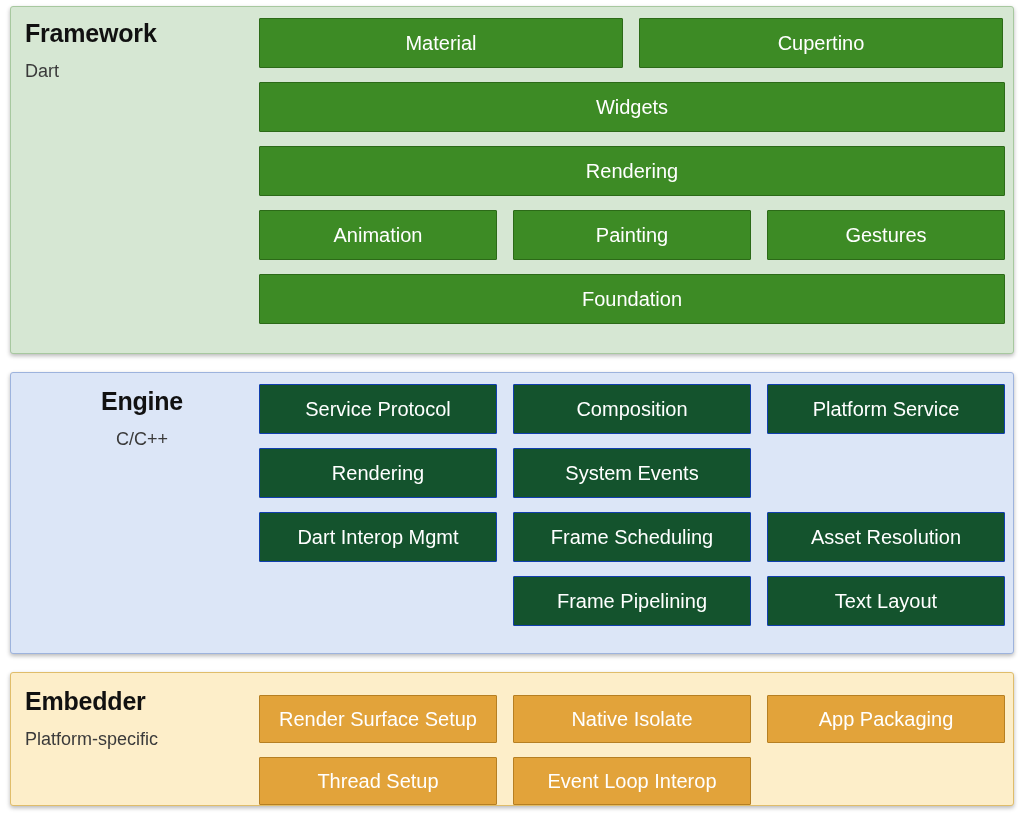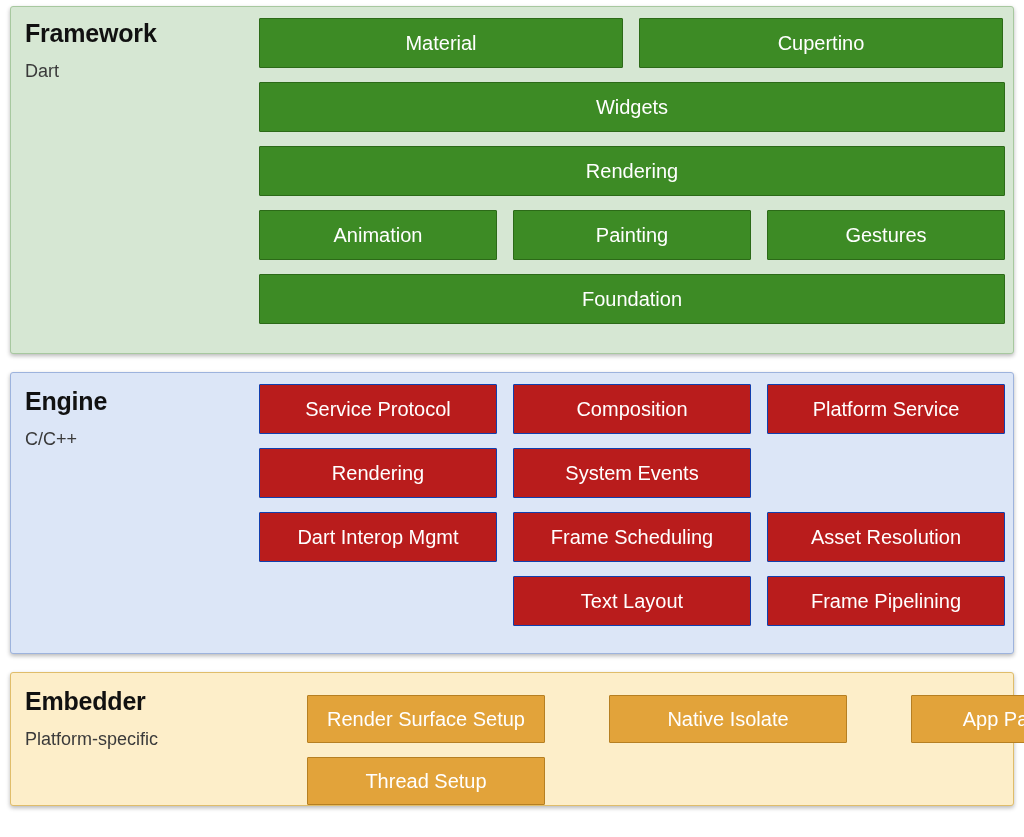--- a/index.html
+++ b/index.html
@@ -100,34 +100,34 @@
     font-weight: normal;
     line-height: 1;
     border-style: solid;
     border-width: 1px;
     border-radius: 1px;
     padding: 0 6px;
     white-space: nowrap;
     overflow: hidden;
   }
   .box-green  { background: #3d8b25; border-color: #2c6a18; }
-  .box-blue   { background: #b91c1c; border-color: #113fae; }
+  .box-blue   { background: #14532d; border-color: #113fae; }
   .box-orange { background: #e2a33a; border-color: #b67f22; }
 
   
   .w-third { flex: 0 0 238px; text-align: center; }
   .w-half  { flex: 0 0 364px; }
   .w-full  { flex: 1 1 auto; }
   .spacer-third { flex: 0 0 238px; }
 
   
-  .layer-embedder .box { height: 48px; margin-left: 48px; }
+  .layer-embedder .box { height: 48px; }
   .layer-embedder .layer-body { gap: 14px; padding-top: 22px; }
   .layer-embedder .layer-head { padding-top: 14px; }
-  .layer-engine .layer-head { padding-top: 14px; }
+  .layer-engine .layer-head { padding-top: 14px; text-align: center; }
 </style>
 </head>
 <body>
 
 <div id="diagram">
 
   <section class="layer layer-framework">
     <div class="layer-head">
       <div class="layer-title">Framework</div>
       <div class="layer-sub">Dart</div>
@@ -169,37 +169,38 @@
           <div class="box box-blue w-third">Rendering</div>
           <div class="box box-blue w-third">System Events</div>
         </div>
         <div class="box-row">
           <div class="box box-blue w-third">Dart Interop Mgmt</div>
           <div class="box box-blue w-third">Frame Scheduling</div>
           <div class="box box-blue w-third">Asset Resolution</div>
         </div>
         <div class="box-row">
           <div class="spacer-third"></div>
+          <div class="box box-blue w-third">Frame Pipelining</div>
           <div class="box box-blue w-third">Text Layout</div>
-          <div class="box box-blue w-third">Frame Pipelining</div>
         </div>
       </div>
   </section>
 
   <section class="layer layer-embedder">
     <div class="layer-head">
       <div class="layer-title">Embedder</div>
       <div class="layer-sub">Platform-specific</div>
     </div>
     <div class="layer-body">
         <div class="box-row">
           <div class="box box-orange w-third">Render Surface Setup</div>
           <div class="box box-orange w-third">Native Isolate</div>
           <div class="box box-orange w-third">App Packaging</div>
         </div>
         <div class="box-row">
           <div class="box box-orange w-third">Thread Setup</div>
+          <div class="box box-orange w-third">Event Loop Interop</div>
           <div class="spacer-third"></div>
         </div>
       </div>
   </section>
 
 </div>
 
 </body></html>

